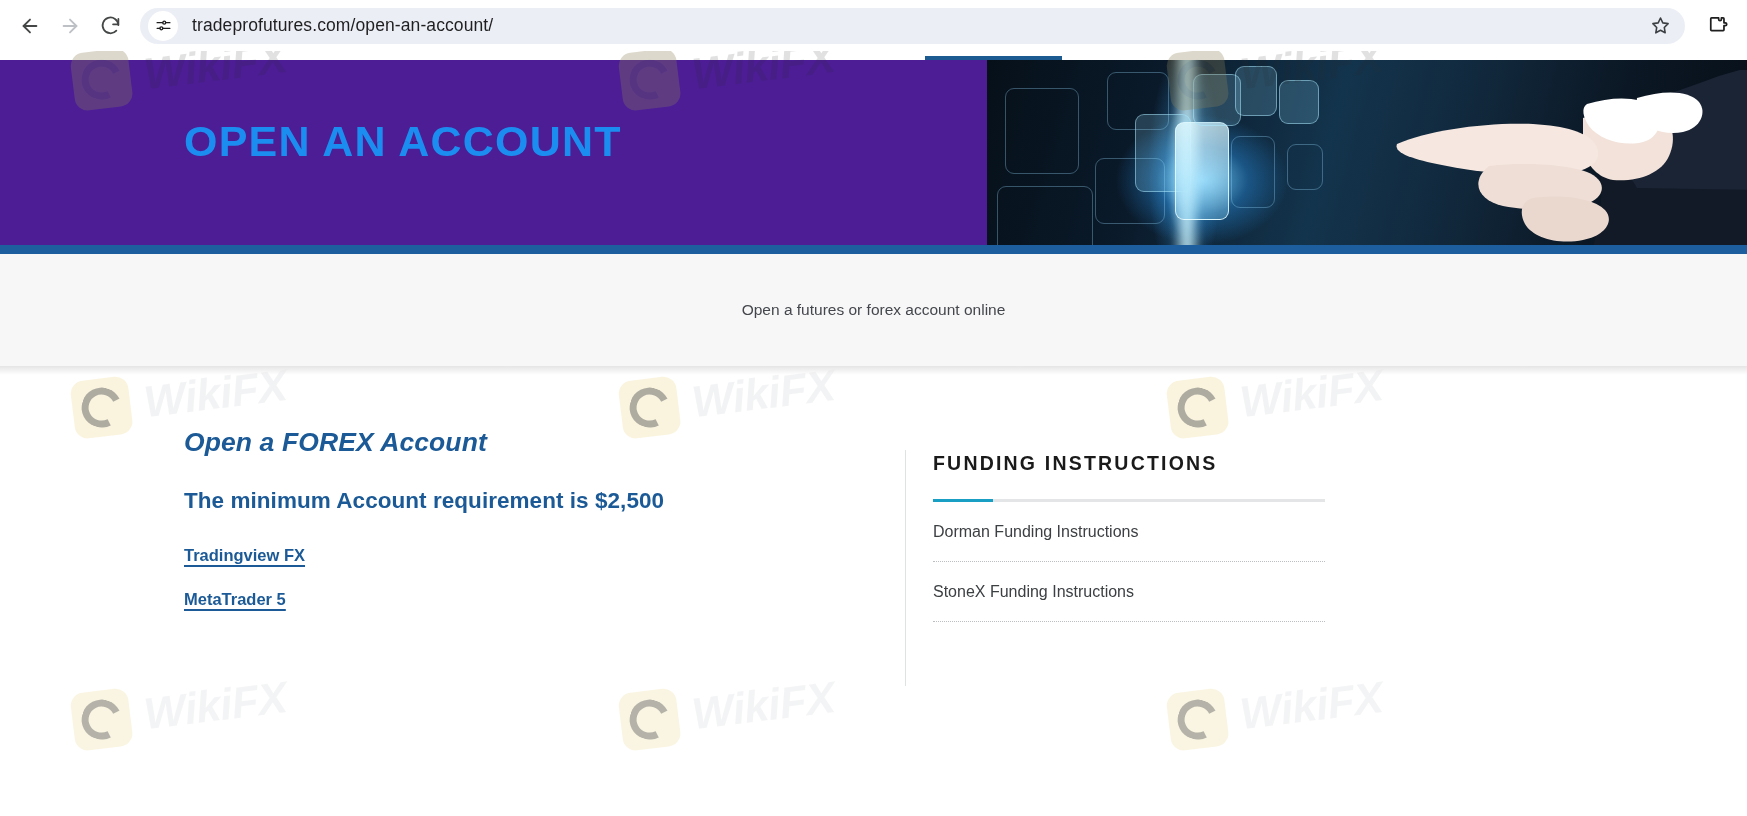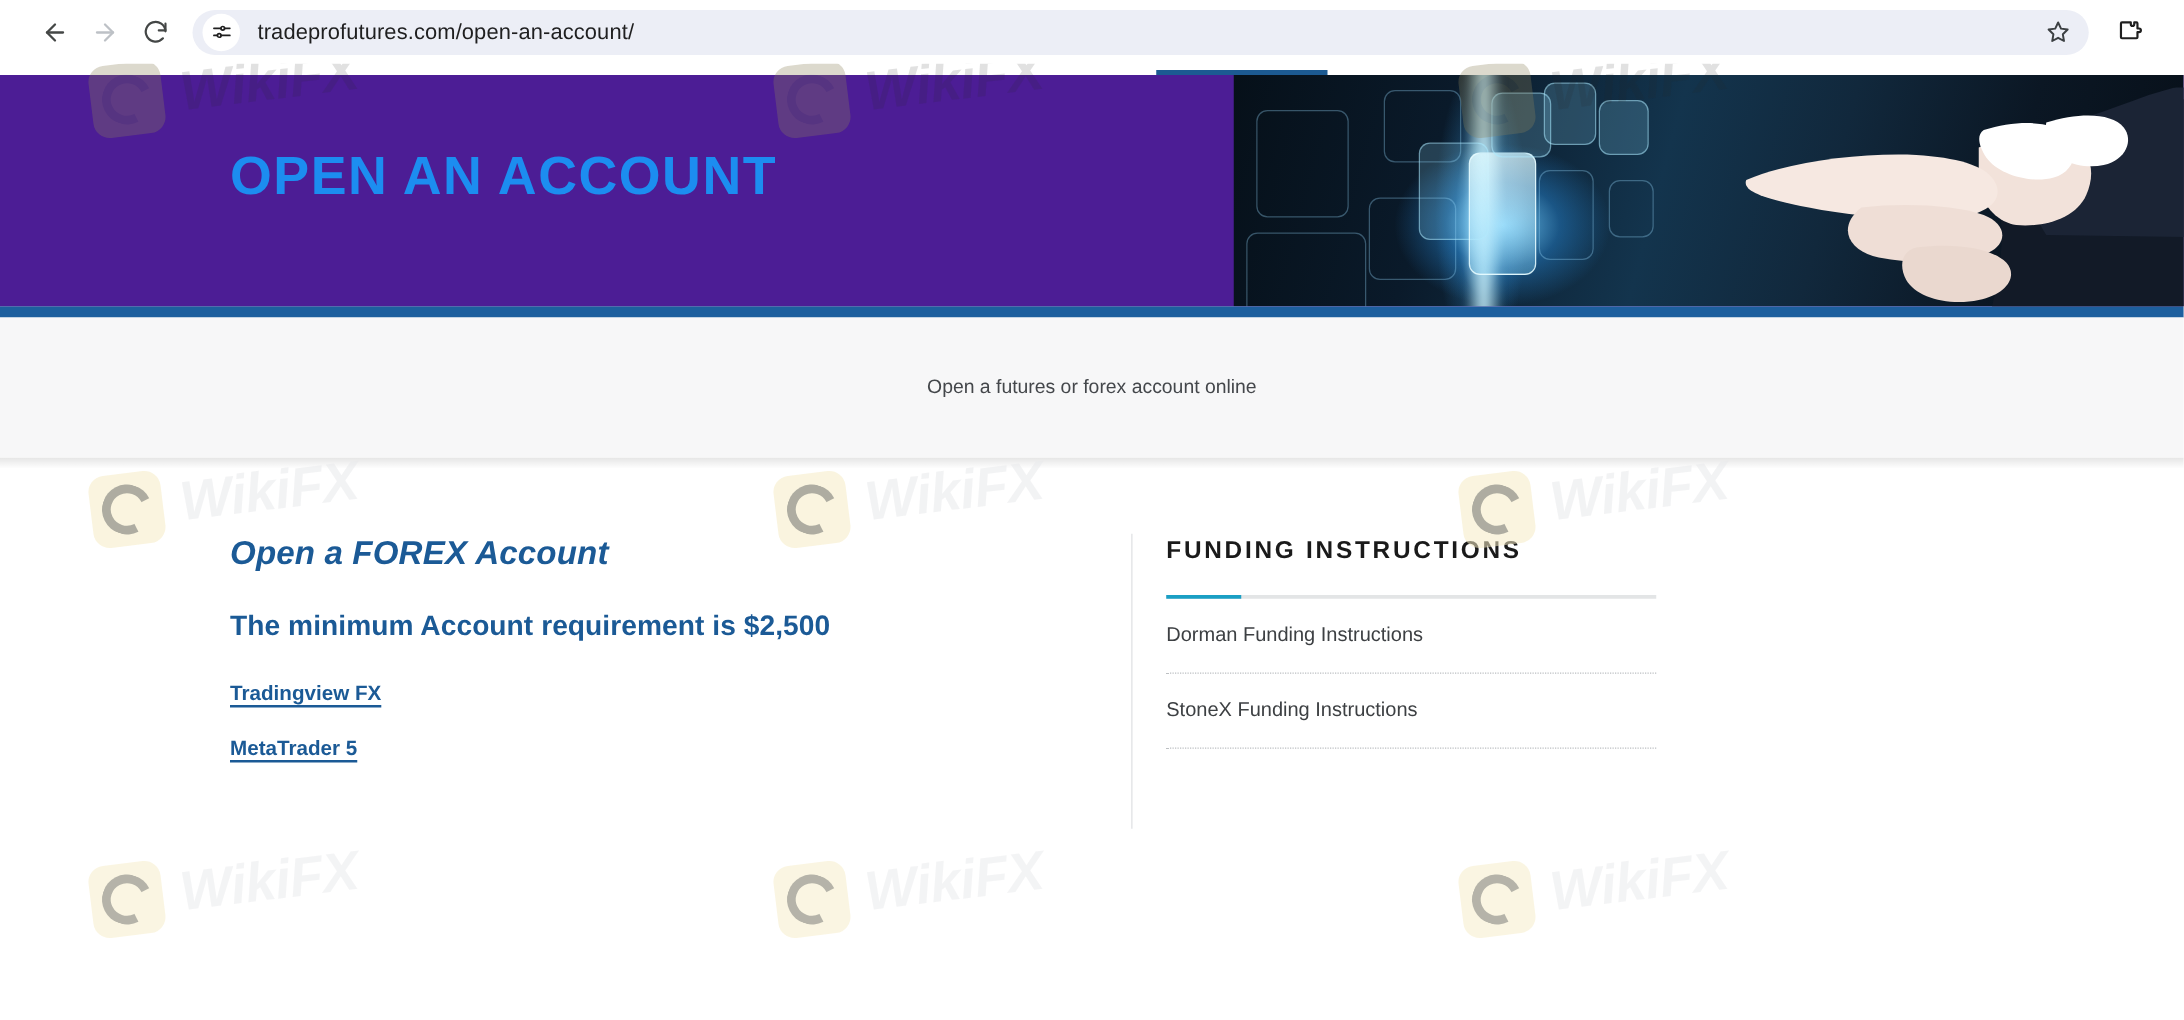--- a/index.html
+++ b/index.html
@@ -3,21 +3,21 @@
 <meta charset="utf-8">
 <title>Open An Account</title>
 <style>
   * { margin:0; padding:0; box-sizing:border-box; }
   html,body { width:1747px; height:816px; overflow:hidden; background:#fff;
     font-family:"Liberation Sans", sans-serif; }
 
   
   .browser-bar{
     position:absolute; top:0; left:0; width:1747px; height:51px;
-    background:#ffffff; display:flex; align-items:center; padding:0 24px;
+    background:#ffffff; display:flex; align-items:center; padding:0 10px;
   }
   .nav-btn{ width:40px; height:40px; flex:none; display:flex; align-items:center;
     justify-content:center; border-radius:50%; }
   .nav-btn svg{ display:block; }
   .omnibox{
     flex:1; height:36px; margin-left:10px; margin-right:6px;
     background:#eceef6; border-radius:18px; display:flex; align-items:center;
     padding:0 8px 0 6px; position:relative;
   }
   .omni-ctrl{ width:30px; height:30px; border-radius:50%; background:#ffffff;
@@ -72,21 +72,21 @@
   .col-main{ width:905px; padding-left:184px; }
   .h-forex{ font-size:26.5px; font-weight:700; color:#1b5a96;
     letter-spacing:.1px; margin-bottom:30px;font-style:italic; }
   .h-min{ font-size:22.5px; font-weight:700; color:#1b5a96;
     letter-spacing:.05px; margin-bottom:32px;margin-top:16px; }
   .acct-link{ display:inline-block; font-size:16.5px; font-weight:700;
     color:#1b5a96; text-decoration:underline; text-underline-offset:4px;
     text-decoration-thickness:1.6px; margin-bottom:25px; cursor:pointer; }
   .link-row{ display:block; }
 
-  .col-side{ position:relative; padding-left:28px; padding-top:2px; width:470px;}
+  .col-side{ position:relative; padding-left:28px; padding-top:2px; width:470px;margin-top:23px;}
   .side-divider{ position:absolute; left:0; top:0; width:1px; height:236px;
     background:#dfe1e3; }
   .side-title{ font-size:19.5px; font-weight:700; color:#1a1a1a;
     letter-spacing:2.2px; margin-bottom:24px; }
   .side-accent-wrap{ position:relative; height:3px; background:#e3e5e6;
     margin-bottom:0; width:392px; }
   .side-accent{ position:absolute; left:0; top:0; width:60px; height:3px;
     background:#1a9fc4; }
   .side-item{ width:392px; padding:21px 0 20px 0; font-size:16px; color:#3d4043;
     border-bottom:1px dotted #bcbfc2; cursor:pointer; }

